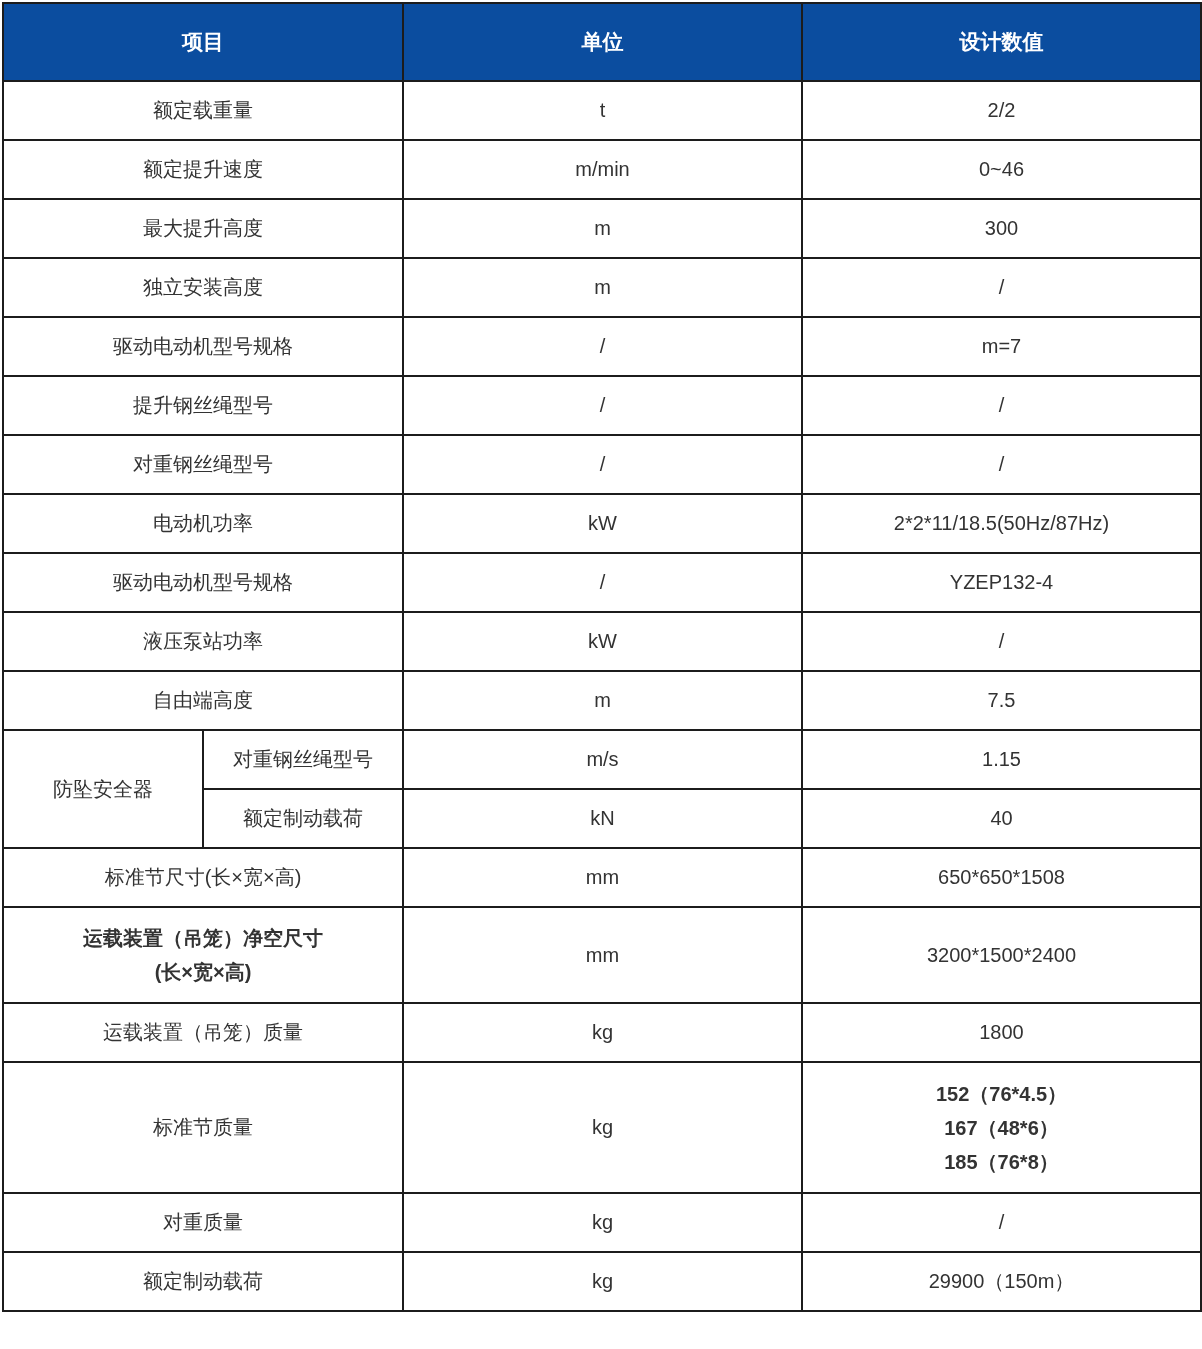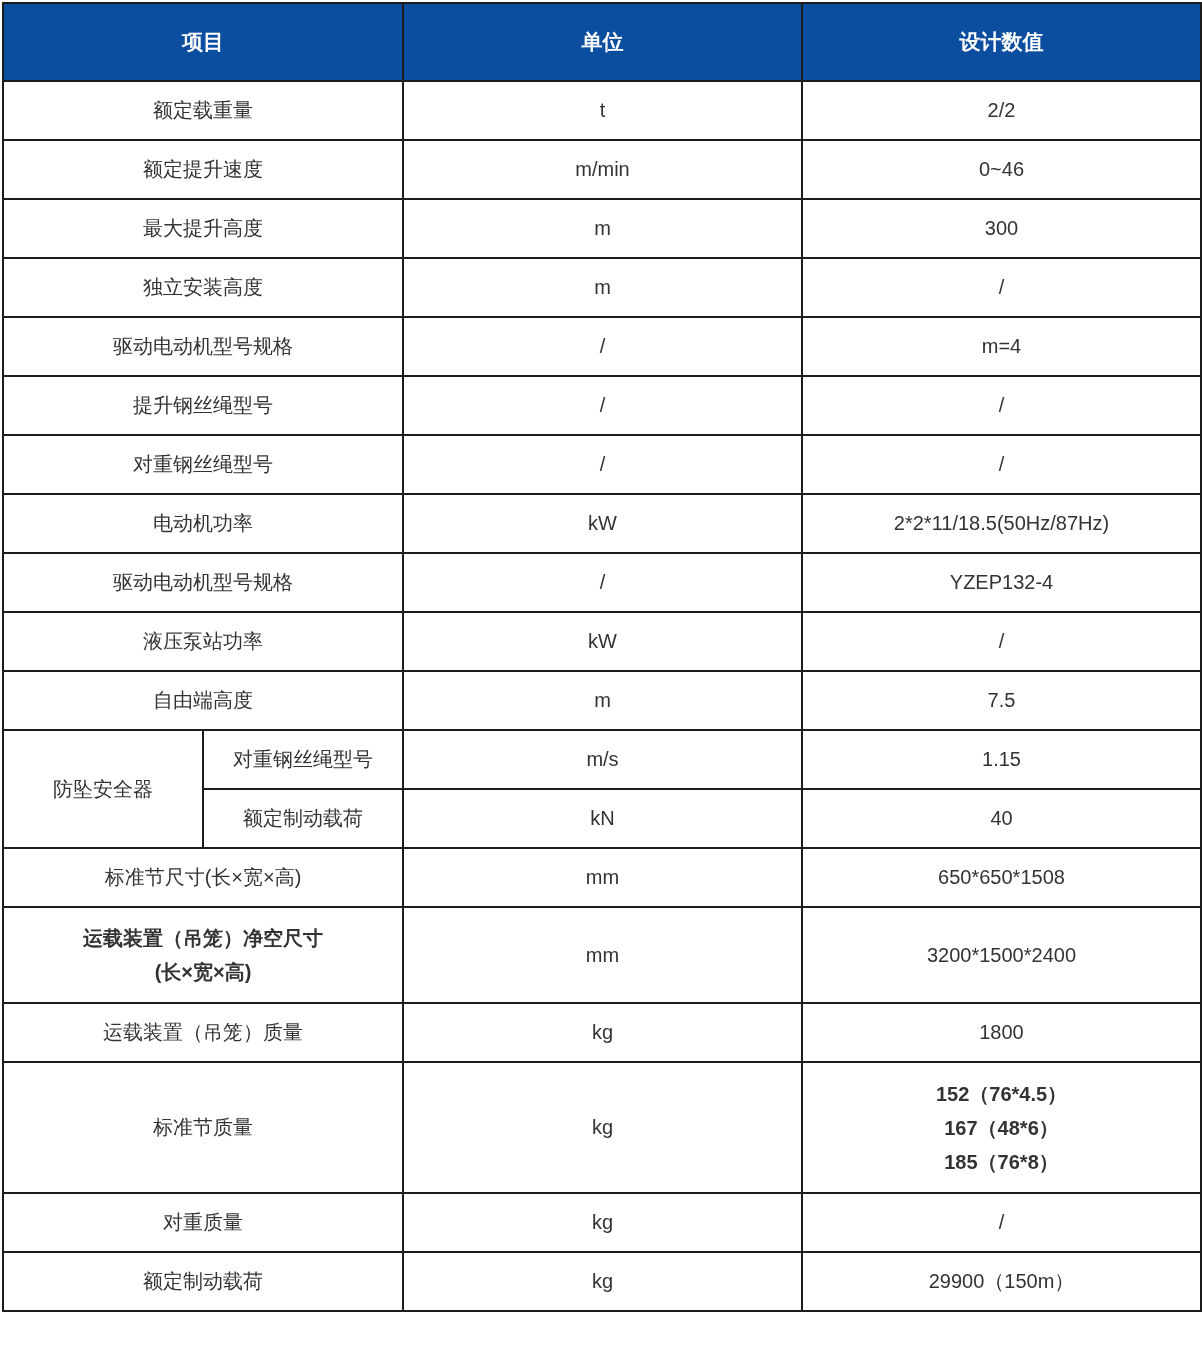--- a/index.html
+++ b/index.html
@@ -81,21 +81,21 @@
         <td>300</td>
       </tr>
       <tr>
         <td colspan="2">独立安装高度</td>
         <td>m</td>
         <td>/</td>
       </tr>
       <tr>
         <td colspan="2">驱动电动机型号规格</td>
         <td>/</td>
-        <td>m=4</td>
+        <td>m=7</td>
       </tr>
       <tr>
         <td colspan="2">提升钢丝绳型号</td>
         <td>/</td>
         <td>/</td>
       </tr>
       <tr>
         <td colspan="2">对重钢丝绳型号</td>
         <td>/</td>
         <td>/</td>

